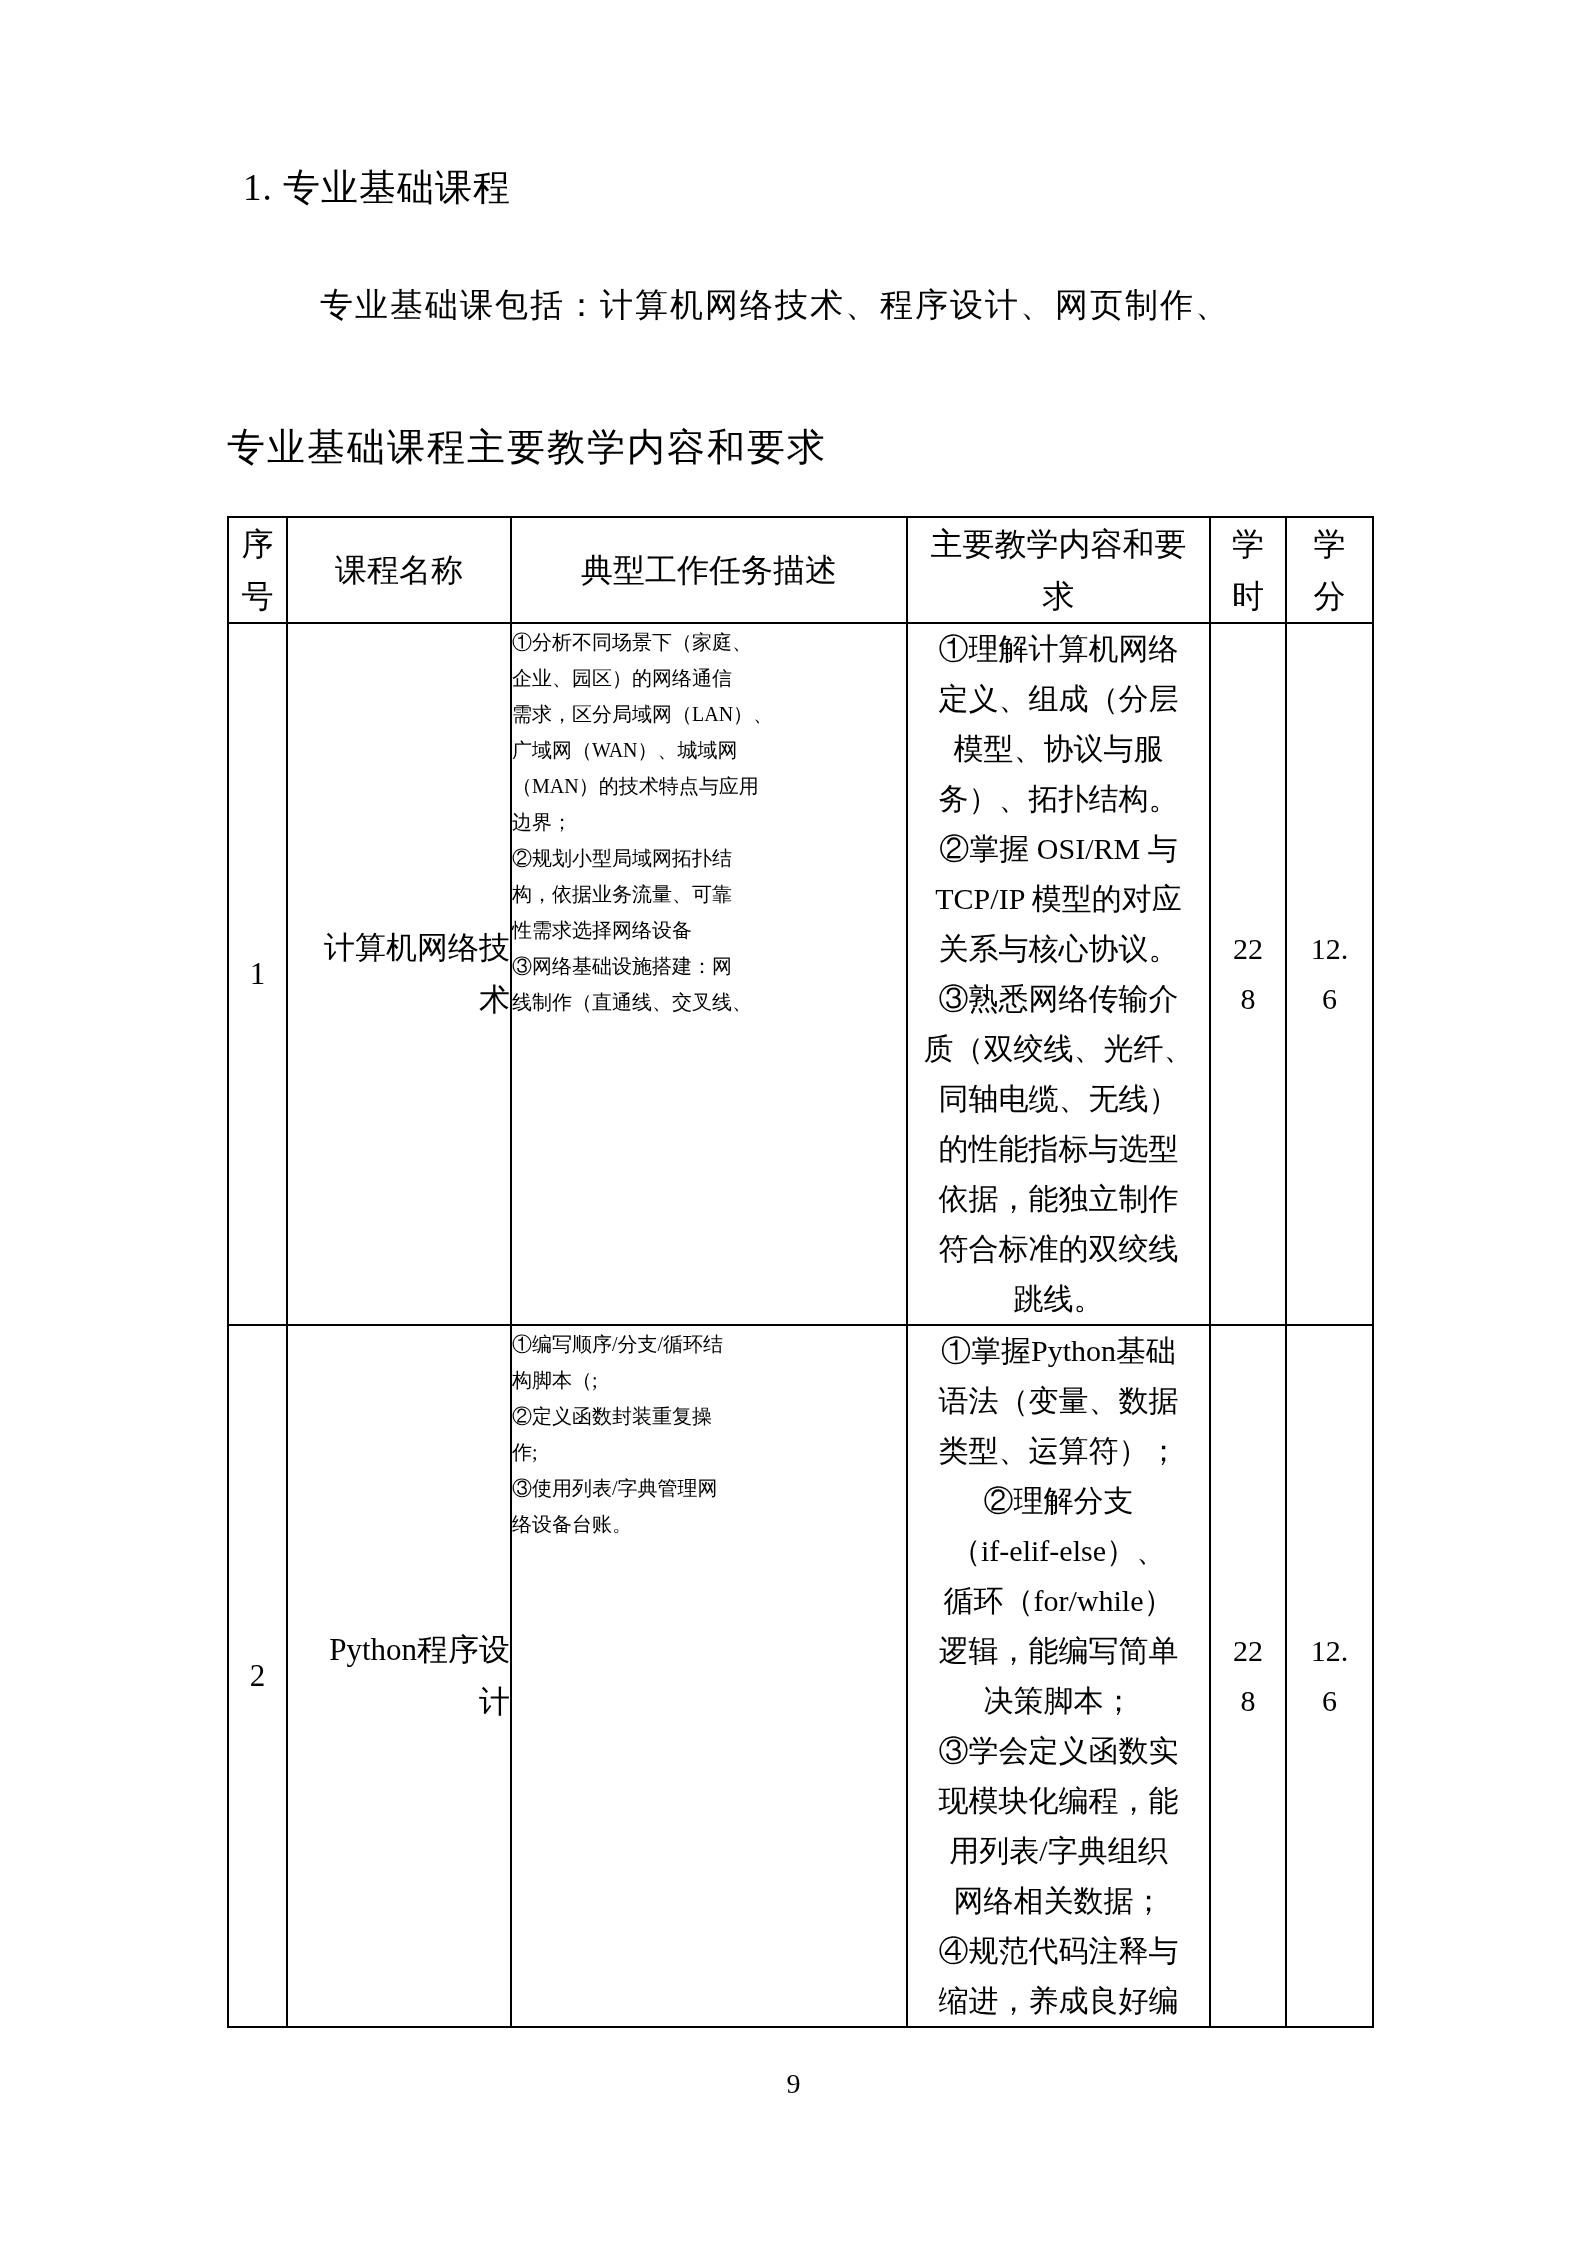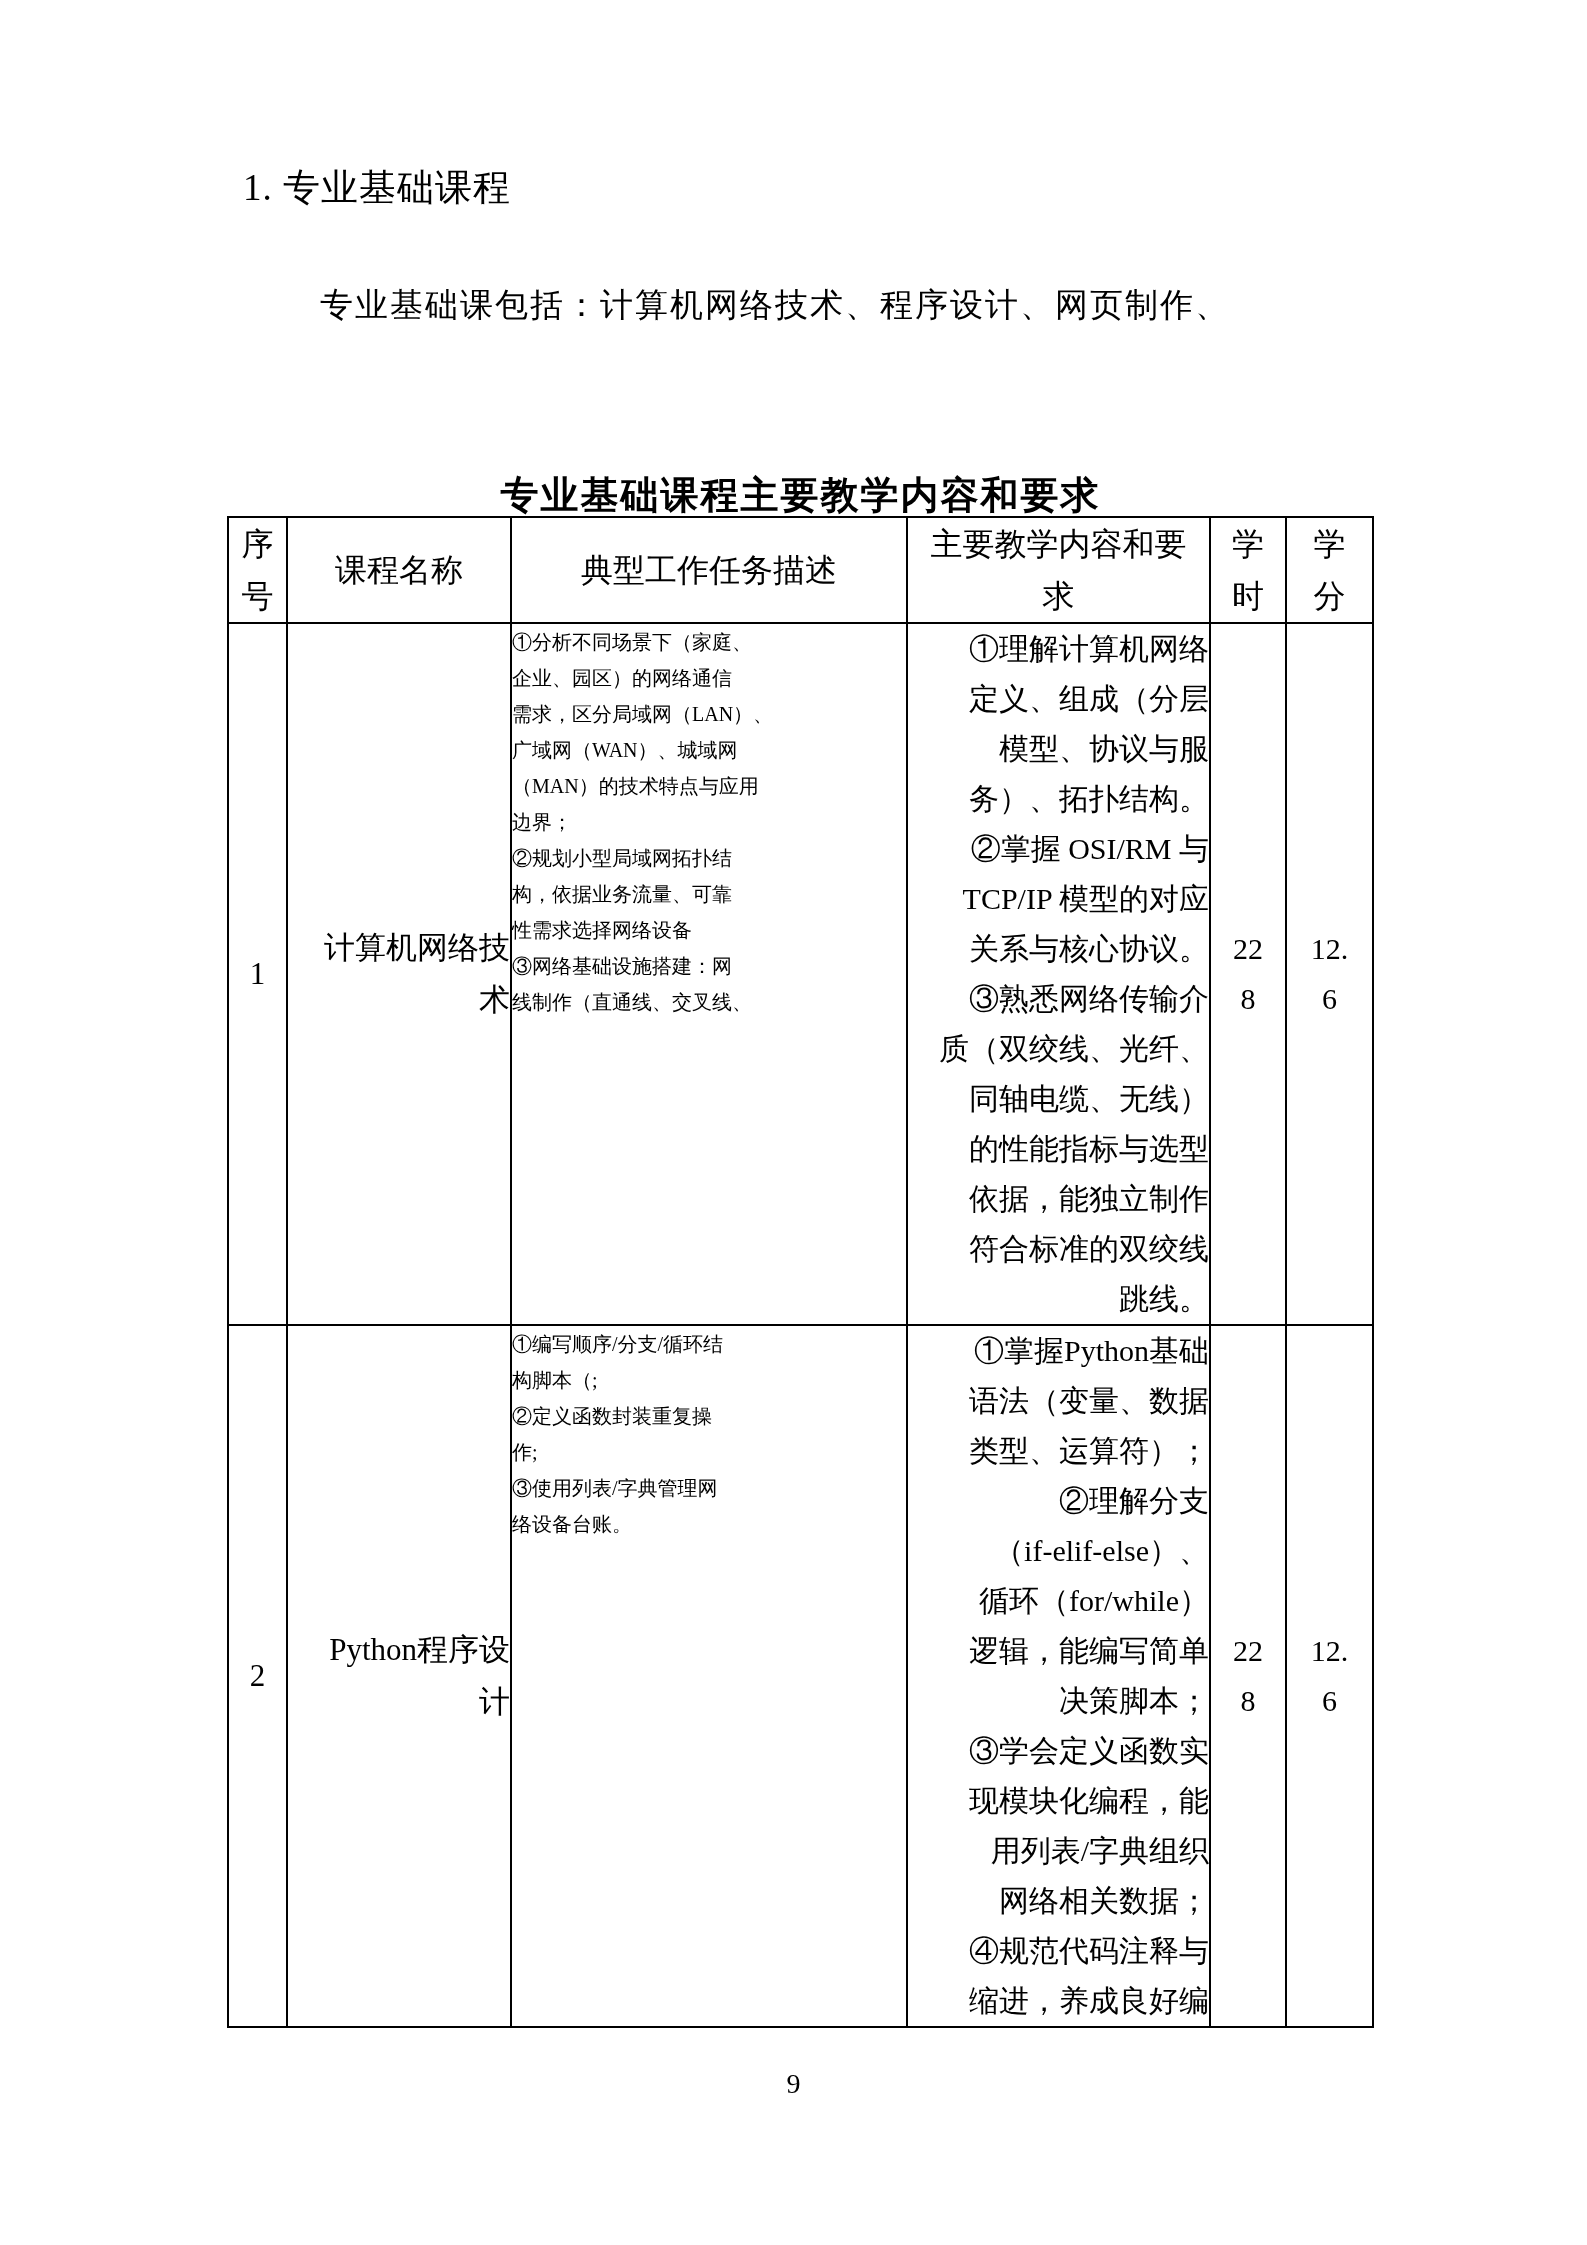--- a/index.html
+++ b/index.html
@@ -15,43 +15,43 @@
     position:absolute;left:243px;top:163px;
     font-size:37px;font-weight:normal;letter-spacing:1px;
   }
   .para{
     position:absolute;left:240px;top:270px;width:1120px;
     font-size:33px;line-height:70px;
   }
   .para .l1{padding-left:80px;letter-spacing:2px;}
   .para .l2{letter-spacing:2px;}
   .tbl-title{
-    position:absolute;left:227px;top:470px;width:1147px;
-    text-align:center;font-size:38px;font-weight:bold;letter-spacing:2px;
+    position:absolute;left:227px;top:422px;width:1147px;
+    text-align:left;font-size:38px;font-weight:normal;letter-spacing:2px;
   }
   table.course{
     position:absolute;left:227px;top:516px;
     border-collapse:collapse;table-layout:fixed;
     width:1147px;
   }
   table.course td,table.course th{
     border:2px solid #000;
     font-weight:normal;
     padding:0;
     overflow:hidden;
   }
   tr.hdr{height:104px;}
   tr.r1{height:700px;}
   tr.r2{height:692px;}
   .pre{white-space:pre-line;}
   th.h{font-size:32px;line-height:52px;text-align:center;vertical-align:middle;}
   td.c-index{font-size:31px;text-align:center;vertical-align:middle;}
   td.c-course{font-size:31px;line-height:52px;text-align:right;vertical-align:middle;}
   td.c-tasks{font-size:20px;line-height:36px;text-align:left;vertical-align:top;padding:8px 6px 0 10px;}
-  td.c-content{font-size:30px;line-height:50px;text-align:right;vertical-align:top;padding:4px 4px 0 10px;}
+  td.c-content{font-size:30px;line-height:50px;text-align:center;vertical-align:top;padding:4px 4px 0 10px;}
   td.c-num{font-size:30px;line-height:50px;text-align:center;vertical-align:middle;}
   .pageno{
     position:absolute;left:0;top:2068px;width:1587px;
     text-align:center;font-size:28px;
   }
 </style>
 </head>
 <body>
 
 <div class="page">

